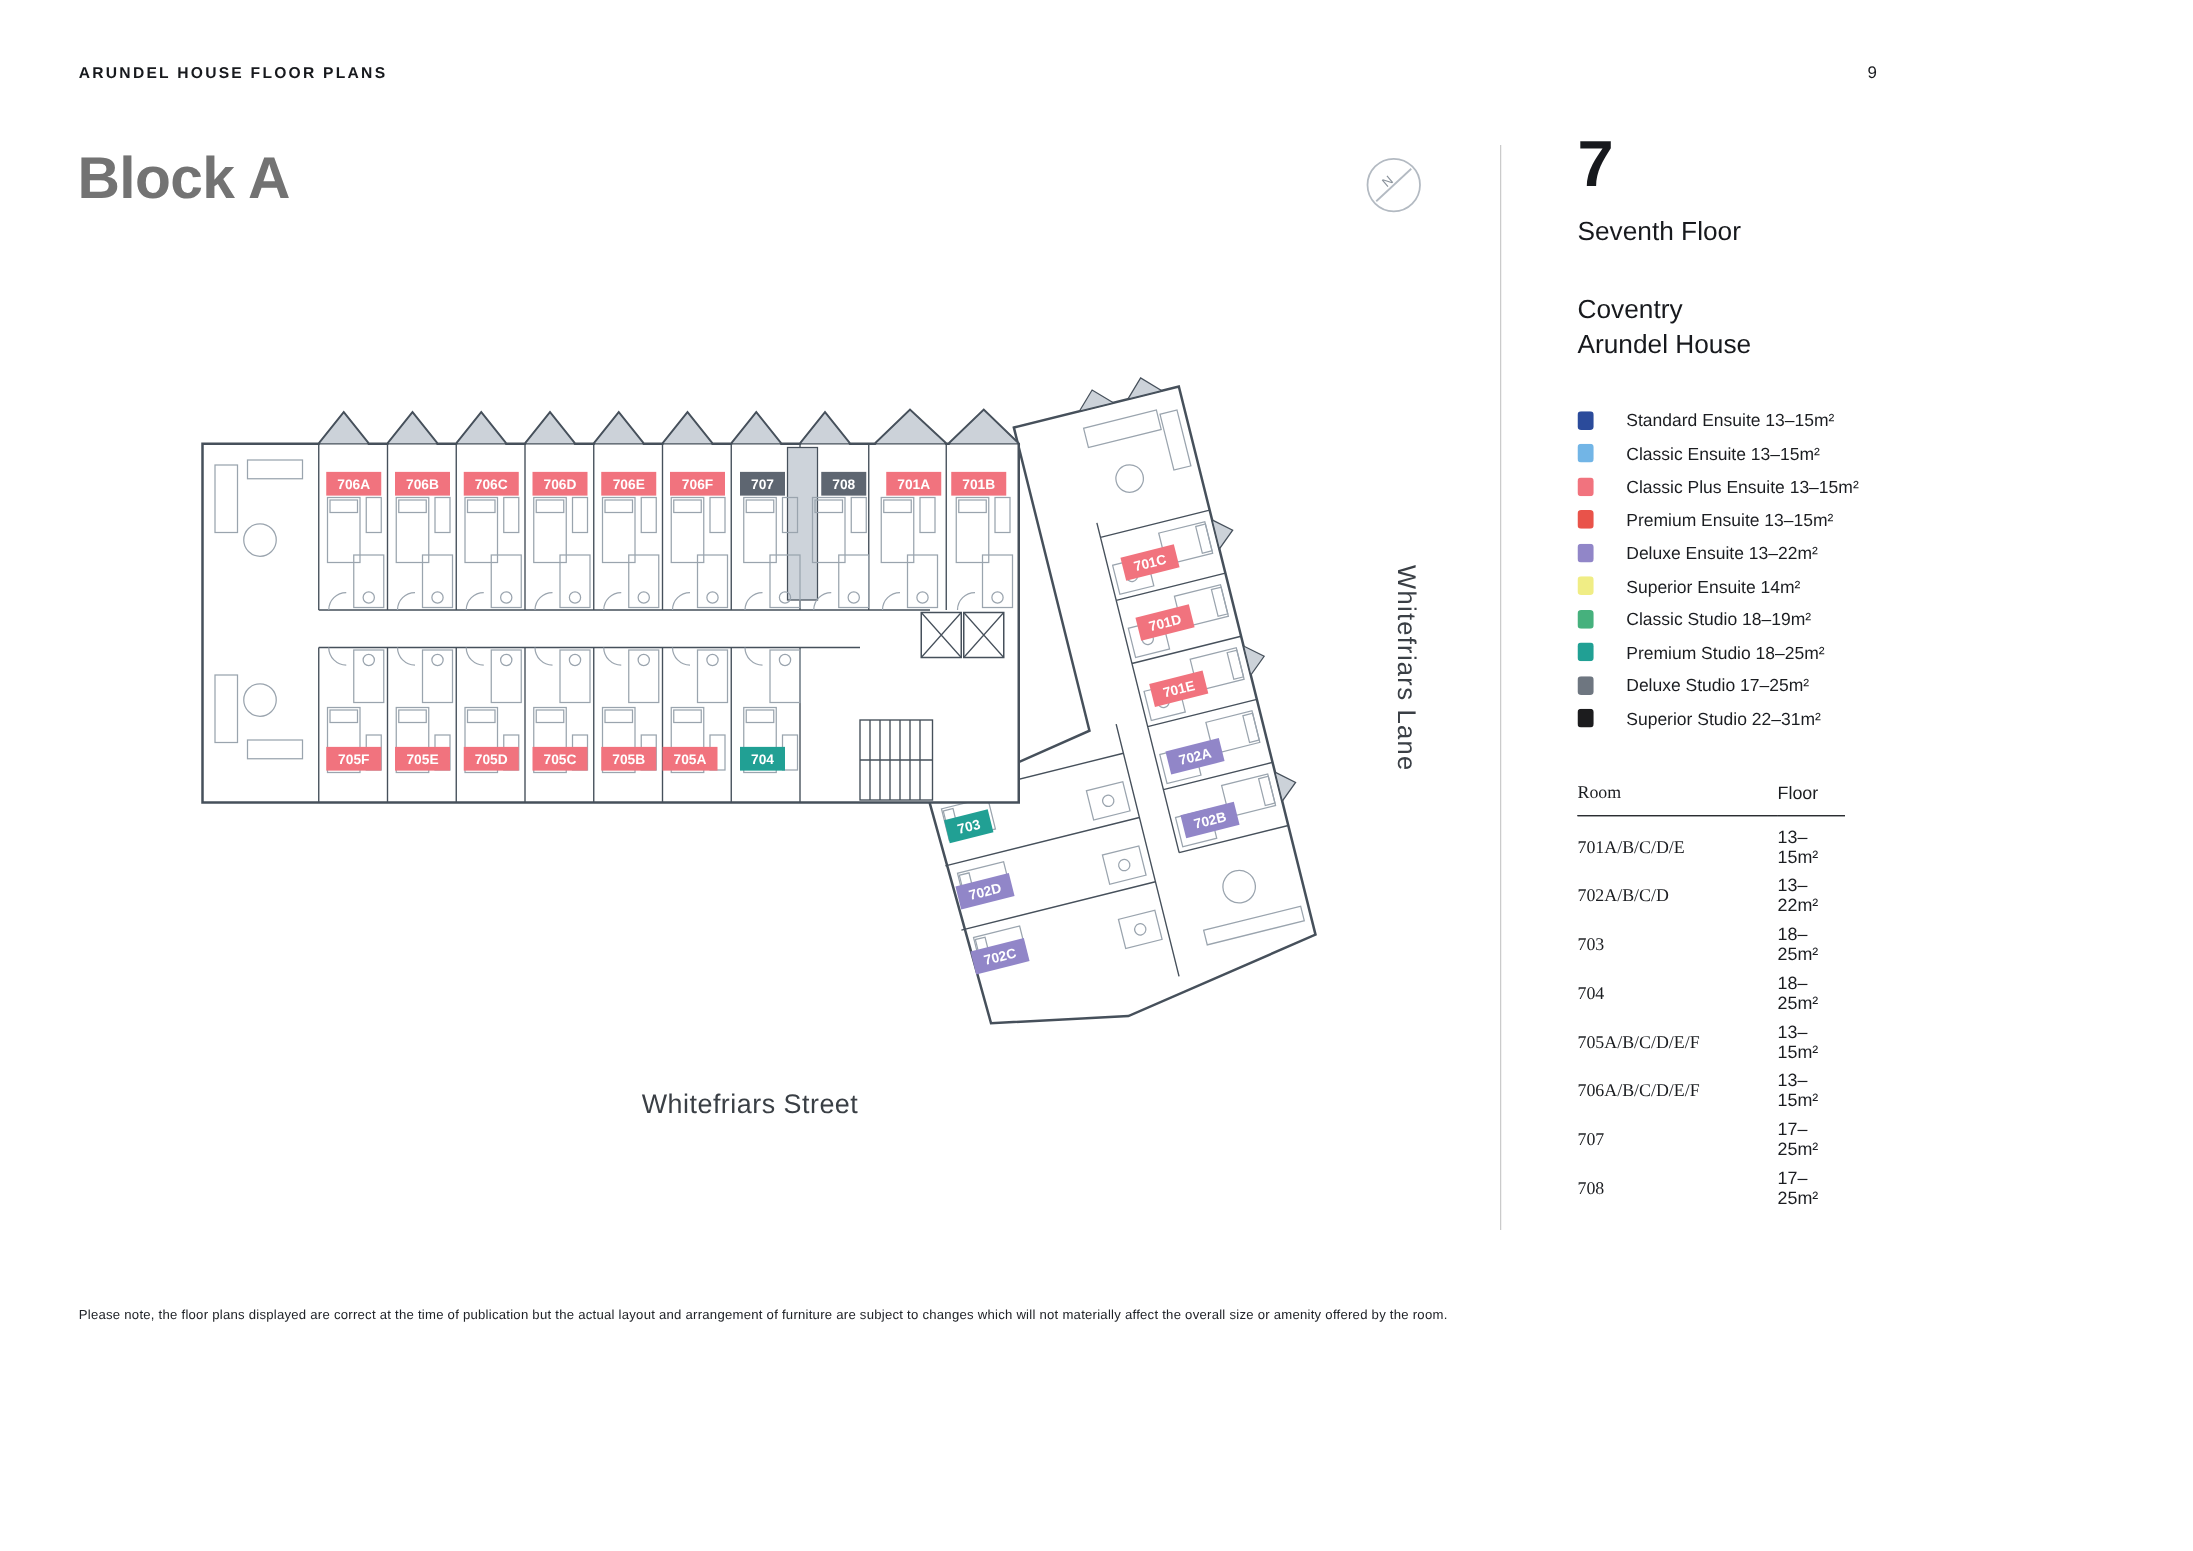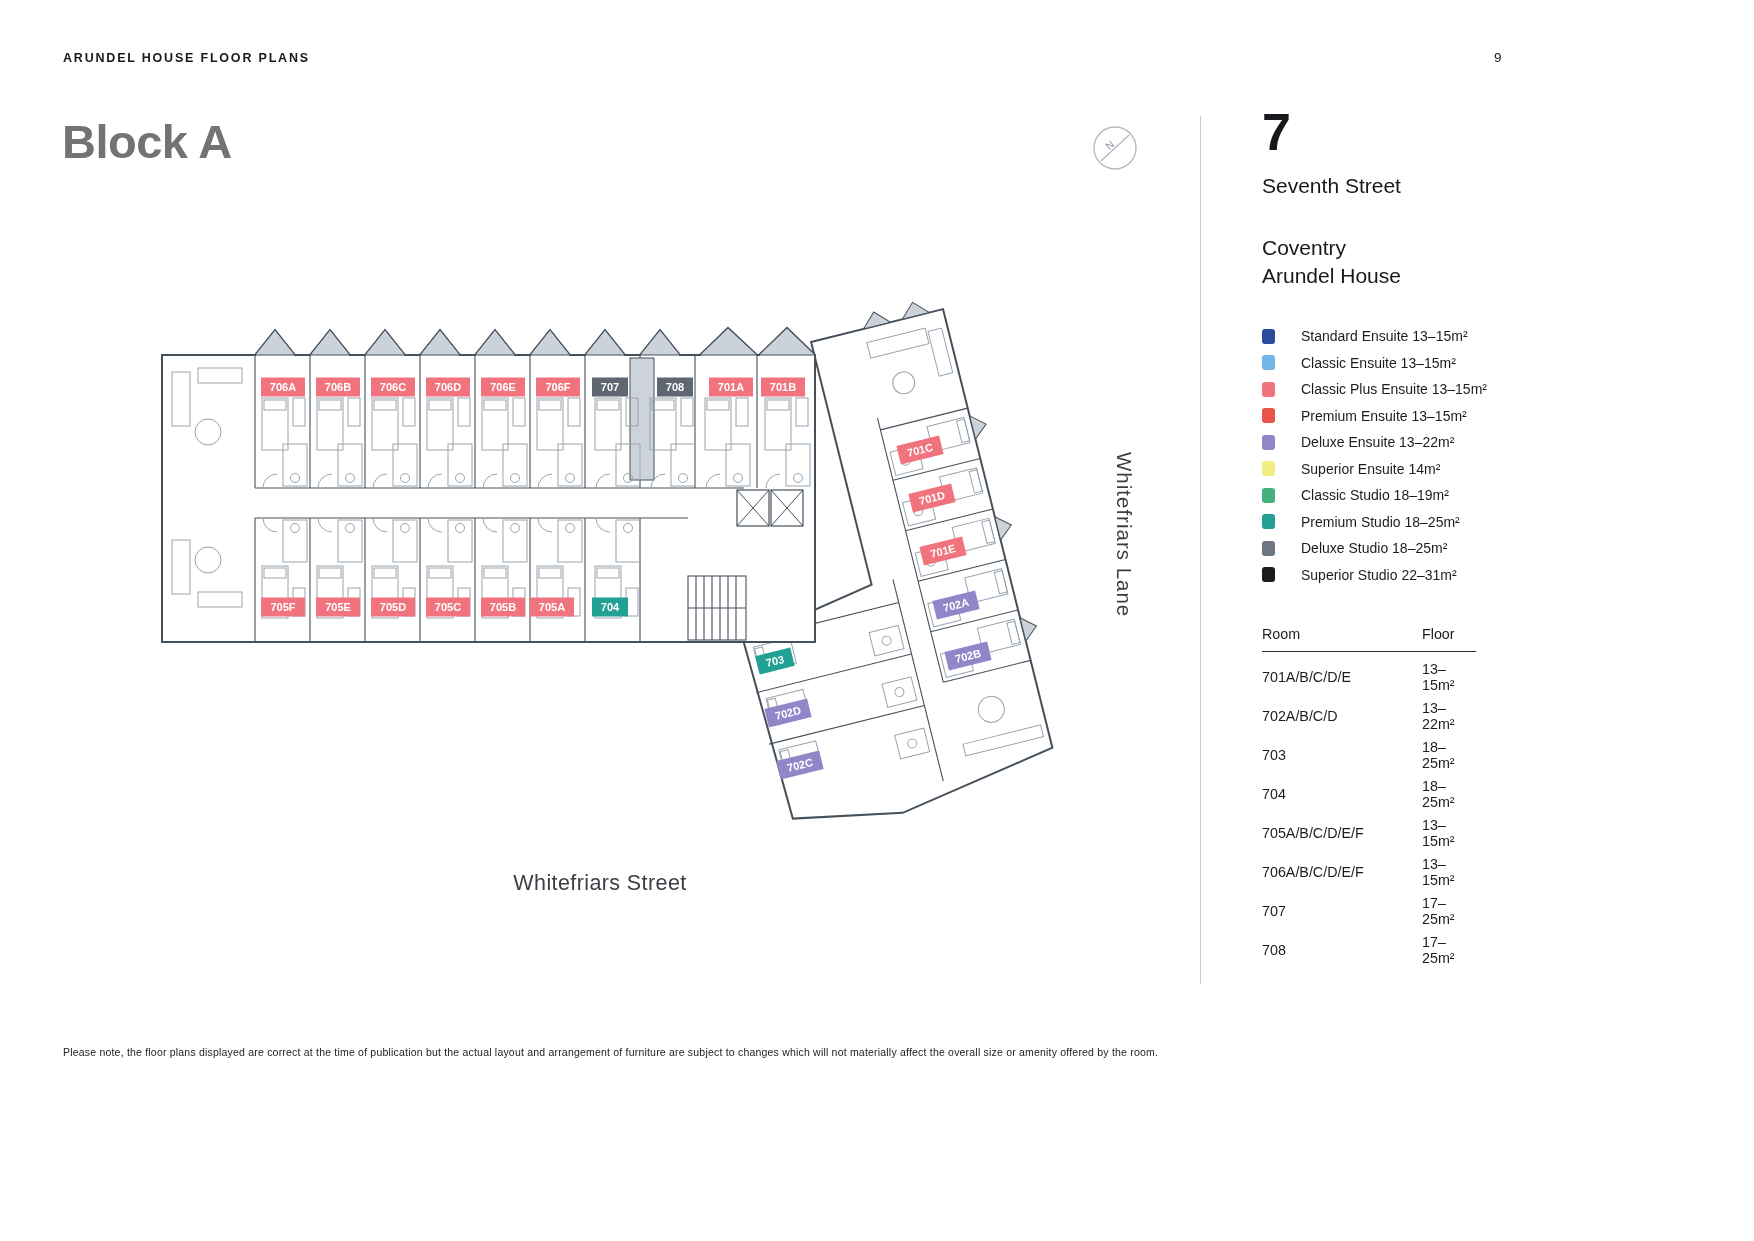--- a/index.html
+++ b/index.html
@@ -26,21 +26,21 @@
   .floor-name{margin-top:16px;font-size:21px;color:#17191d;}
   .location{margin-top:36px;font-size:21px;line-height:27.5px;color:#17191d;}
 
   .legend{list-style:none;margin:34px 0 0 0;padding:0;}
   .legend li{display:flex;align-items:center;gap:26px;height:26.5px;font-size:14px;color:#1b1d21;}
   .legend svg{flex:0 0 auto;display:block;}
 
   .room-table{border-collapse:collapse;margin-top:38px;width:214px;font-size:14.3px;color:#1b1d21;}
   .room-table th{text-align:left;font-weight:400;padding:0 0 9px 0;border-bottom:1px solid #2a2d31;}
   .room-table td{padding:3.5px 0;}
-  .room-table th:first-child,.room-table td:first-child{width:160px;}
+  .room-table th:first-child,.room-table td:first-child{width:160px;font-family:Liberation Serif, serif;}
   .room-table tbody tr:first-child td{padding-top:9px;}
 
   .disclaimer{position:absolute;left:63px;top:1046px;font-size:10.5px;color:#202328;
               letter-spacing:.2px;white-space:nowrap;}
 
   
   .shell{fill:#ffffff;stroke:#46505b;stroke-width:2;}
   .roof{fill:#ccd2d9;stroke:#46505b;stroke-width:1;}
   .w{stroke:#46505b;stroke-width:1.1;fill:none;}
   .shaft{fill:#cdd3da;stroke:#46505b;stroke-width:1;}
@@ -279,21 +279,21 @@
     </g>
   </svg>
 
   <div class="street-bottom">Whitefriars Street</div>
   <div class="street-right">Whitefriars Lane</div>
 
   <div class="divider"></div>
 
   <div class="side-panel">
     <div class="floor-number">7</div>
-    <div class="floor-name">Seventh Street</div>
+    <div class="floor-name">Seventh Floor</div>
     <div class="location">
       <div>Coventry</div>
       <div>Arundel House</div>
     </div>
 
     <ul class="legend">
       <li>
           <svg width="13" height="15">
             <rect width="13" height="15" rx="3" fill="#2B4B9B"></rect>
           </svg>
@@ -338,21 +338,21 @@
       <li>
           <svg width="13" height="15">
             <rect width="13" height="15" rx="3" fill="#21A094"></rect>
           </svg>
           <span>Premium Studio 18–25m²</span>
         </li>
       <li>
           <svg width="13" height="15">
             <rect width="13" height="15" rx="3" fill="#6E7680"></rect>
           </svg>
-          <span>Deluxe Studio 18–25m²</span>
+          <span>Deluxe Studio 17–25m²</span>
         </li>
       <li>
           <svg width="13" height="15">
             <rect width="13" height="15" rx="3" fill="#1C1C1E"></rect>
           </svg>
           <span>Superior Studio 22–31m²</span>
         </li>
     </ul>
 
     <table class="room-table">

